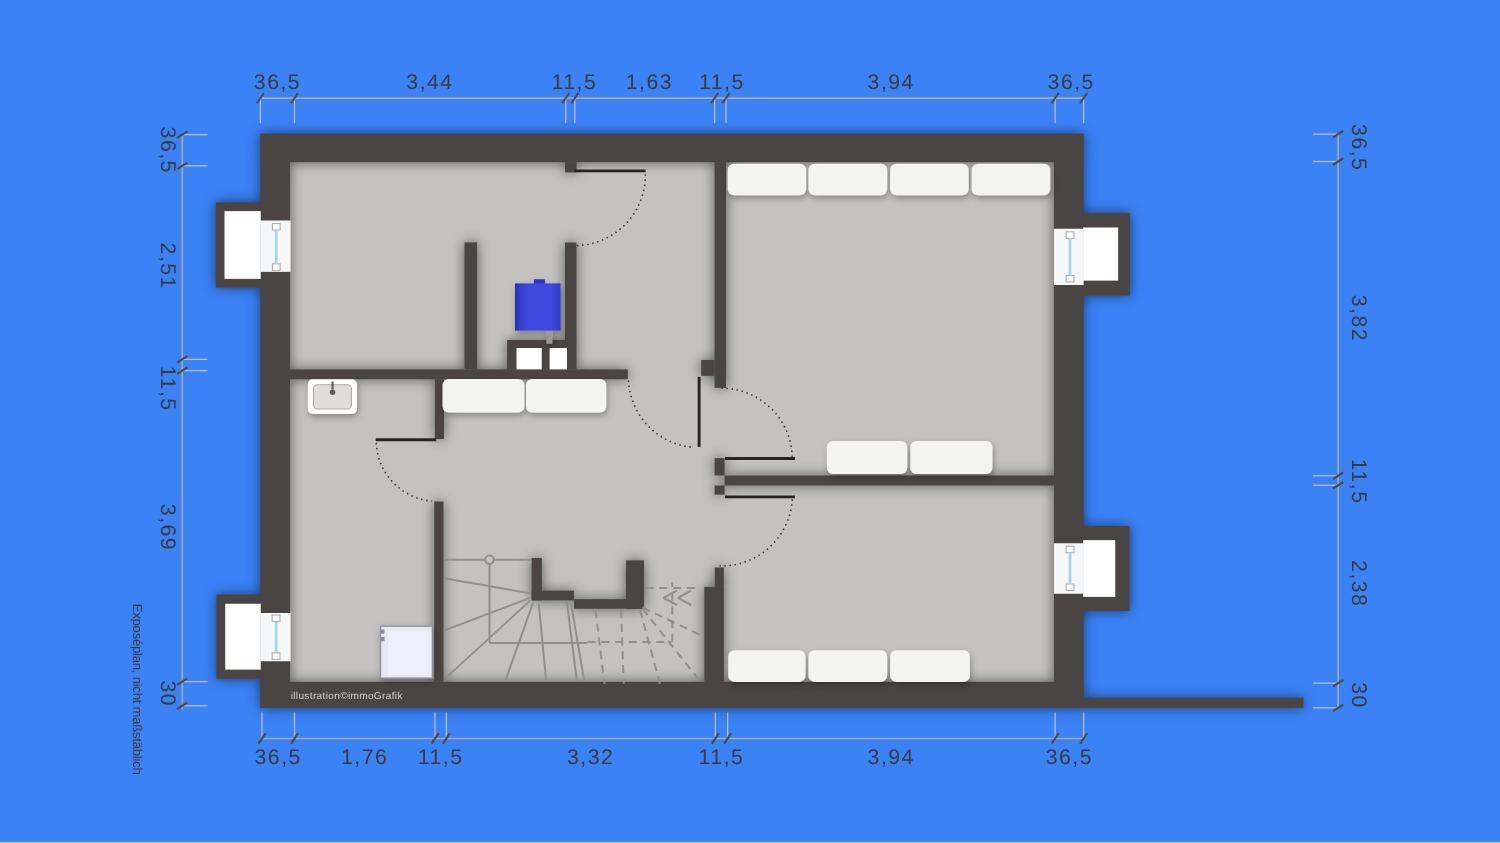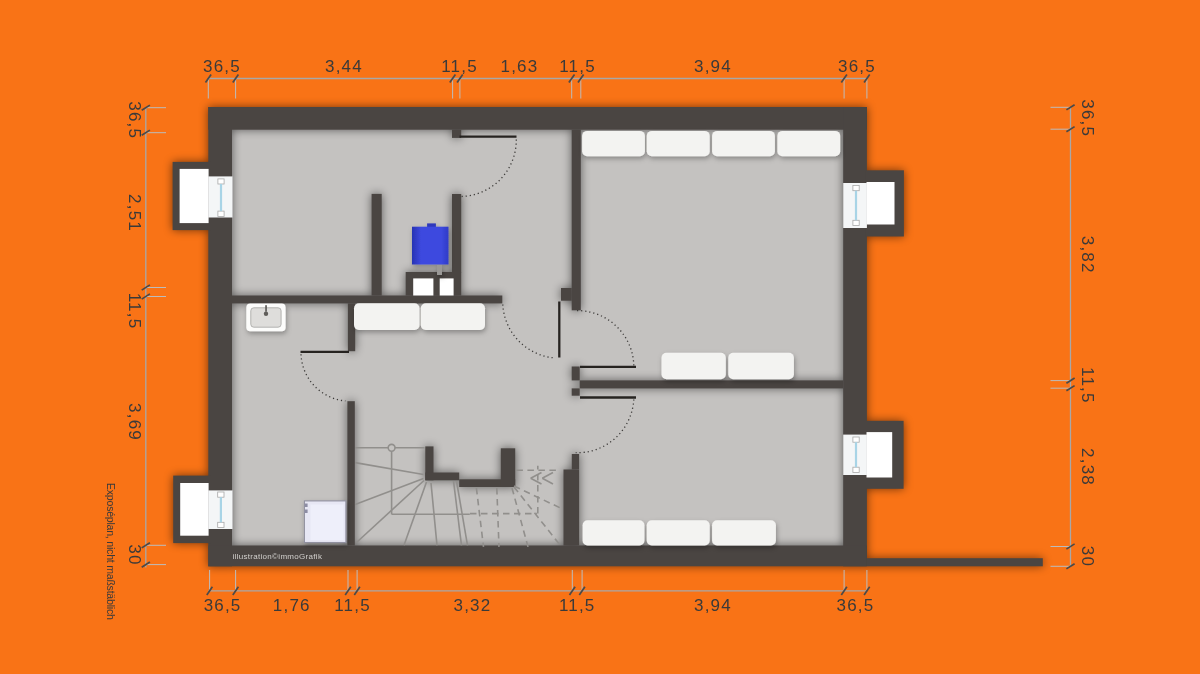--- a/index.html
+++ b/index.html
@@ -1,16 +1,16 @@
 <!DOCTYPE html>
 <html><head>
 <meta charset="utf-8">
 <style>
   html,body{margin:0;padding:0;background:#ffffff;}
-  .page{position:relative;width:1200px;height:674px;background:#f97316;overflow:hidden;
+  .page{position:relative;width:1200px;height:674px;background:#3b82f6;overflow:hidden;
         font-family:"Liberation Sans",sans-serif;}
   svg{position:absolute;left:0;top:0;opacity:0.999;}
   text{font-family:"Liberation Sans",sans-serif;}
 </style>
 </head>
 <body>
 <div class="page">
 <svg width="1200" height="674" viewBox="0 0 1200 674">
 <defs>
   <filter id="blurwall" x="-20%" y="-20%" width="140%" height="140%">

